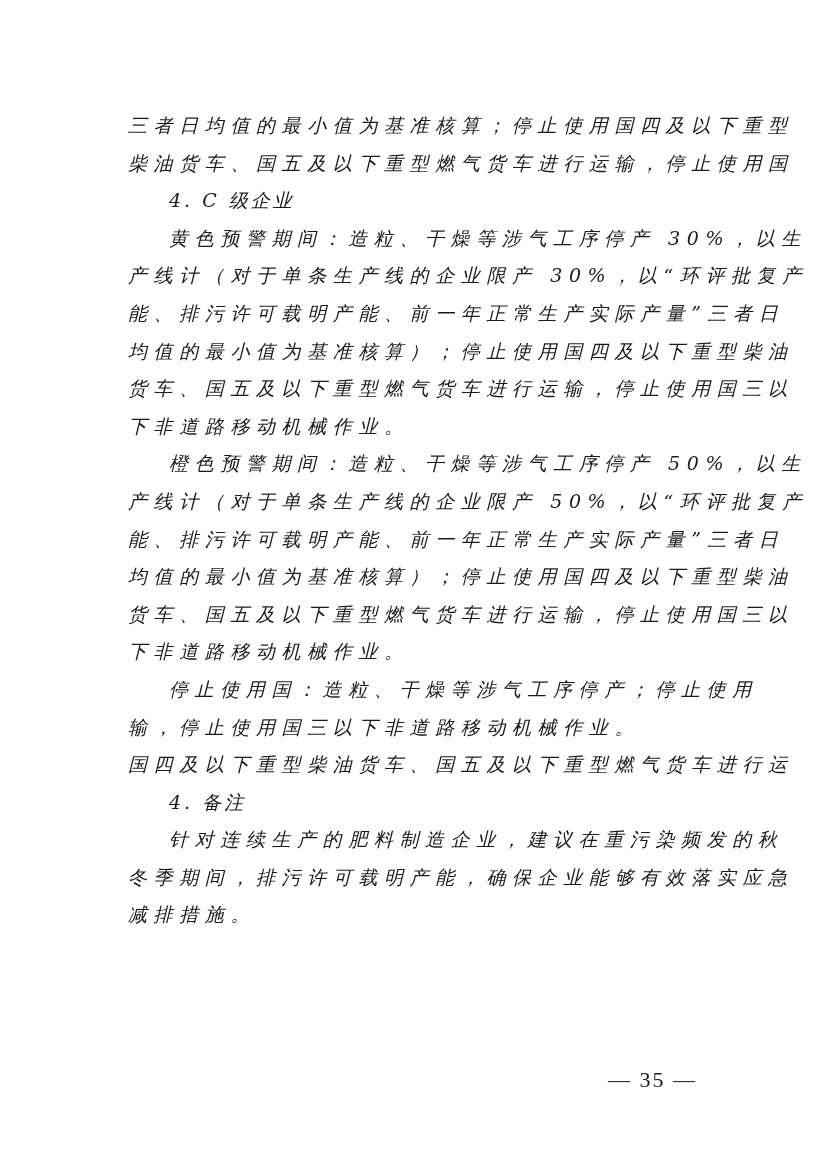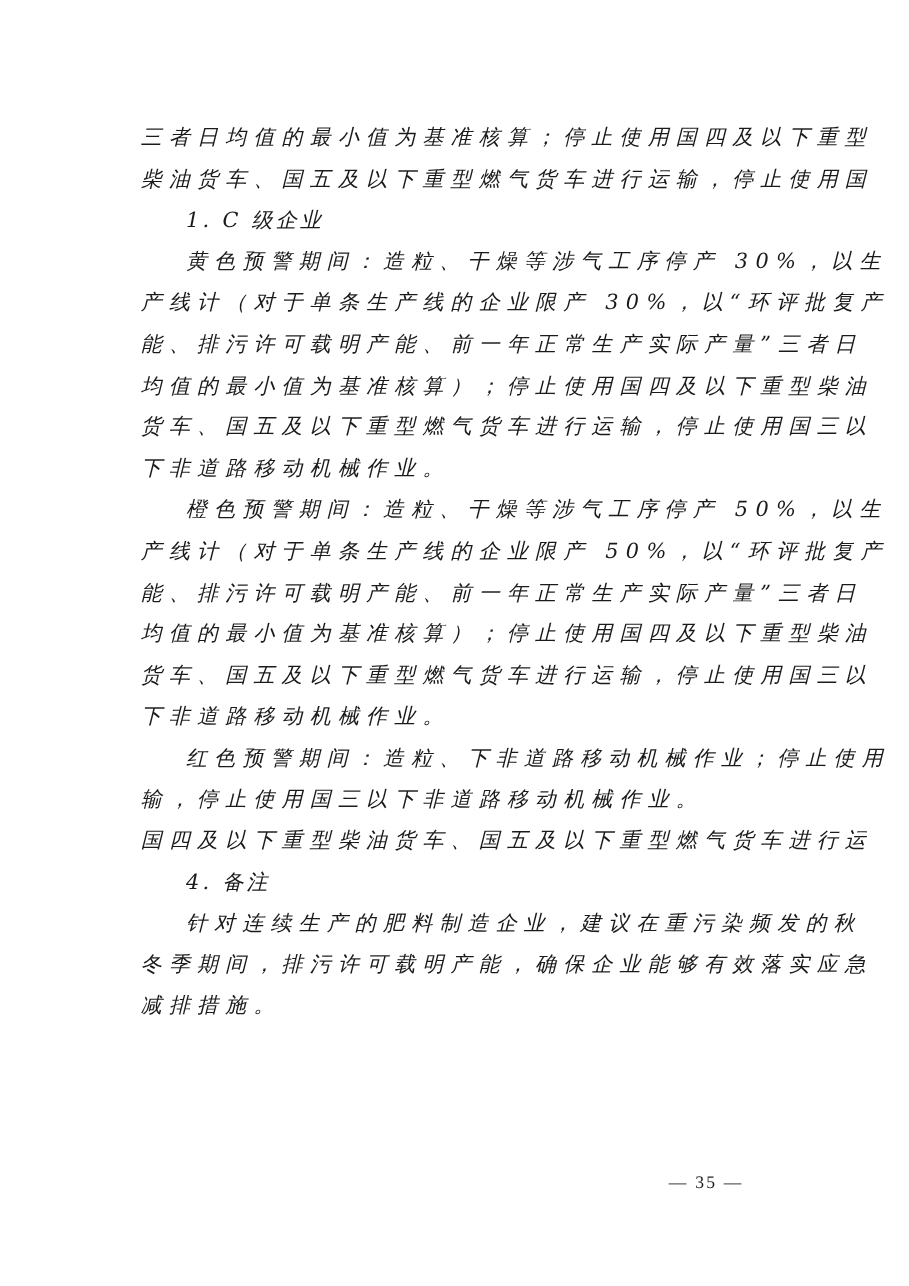--- a/index.html
+++ b/index.html
@@ -33,59 +33,59 @@
   .indent {
     padding-left: 41px;
   }
   .heading {
     letter-spacing: 3px;
   }
   .page-number {
     position: absolute;
     top: 1067px;
     left: 608px;
-    font-size: 16px;
+    font-size: 22px;
     letter-spacing: 2px;
     font-family: "Liberation Serif", "DejaVu Serif", serif;
     color: #1a1a1a;
     text-align: center;
   }
 </style>
 </head>
 <body>
 
 <div class="page">
 
   <div>
     <div class="line">三者日均值的最小值为基准核算；停止使用国四及以下重型</div>
     <div class="line">柴油货车、国五及以下重型燃气货车进行运输，停止使用国</div>
   </div>
 
-  <div class="line indent heading">1. C 级企业</div>
+  <div class="line indent heading">4. C 级企业</div>
 
   <div>
     <div class="line indent">黄色预警期间：造粒、干燥等涉气工序停产 30%，以生</div>
     <div class="line">产线计（对于单条生产线的企业限产 30%，以“环评批复产</div>
     <div class="line">能、排污许可载明产能、前一年正常生产实际产量”三者日</div>
     <div class="line">均值的最小值为基准核算）；停止使用国四及以下重型柴油</div>
     <div class="line">货车、国五及以下重型燃气货车进行运输，停止使用国三以</div>
     <div class="line">下非道路移动机械作业。</div>
   </div>
 
   <div>
     <div class="line indent">橙色预警期间：造粒、干燥等涉气工序停产 50%，以生</div>
     <div class="line">产线计（对于单条生产线的企业限产 50%，以“环评批复产</div>
     <div class="line">能、排污许可载明产能、前一年正常生产实际产量”三者日</div>
     <div class="line">均值的最小值为基准核算）；停止使用国四及以下重型柴油</div>
     <div class="line">货车、国五及以下重型燃气货车进行运输，停止使用国三以</div>
     <div class="line">下非道路移动机械作业。</div>
   </div>
 
   <div>
-    <div class="line indent">红色预警期间：造粒、下非道路移动机械作业；停止使用</div>
+    <div class="line indent">停止使用国：造粒、干燥等涉气工序停产；停止使用</div>
     <div class="line">输，停止使用国三以下非道路移动机械作业。</div>
     <div class="line">国四及以下重型柴油货车、国五及以下重型燃气货车进行运</div>
   </div>
 
   <div class="line indent heading">4. 备注</div>
 
   <div>
     <div class="line indent">针对连续生产的肥料制造企业，建议在重污染频发的秋</div>
     <div class="line">冬季期间，排污许可载明产能，确保企业能够有效落实应急</div>
     <div class="line">减排措施。</div>

